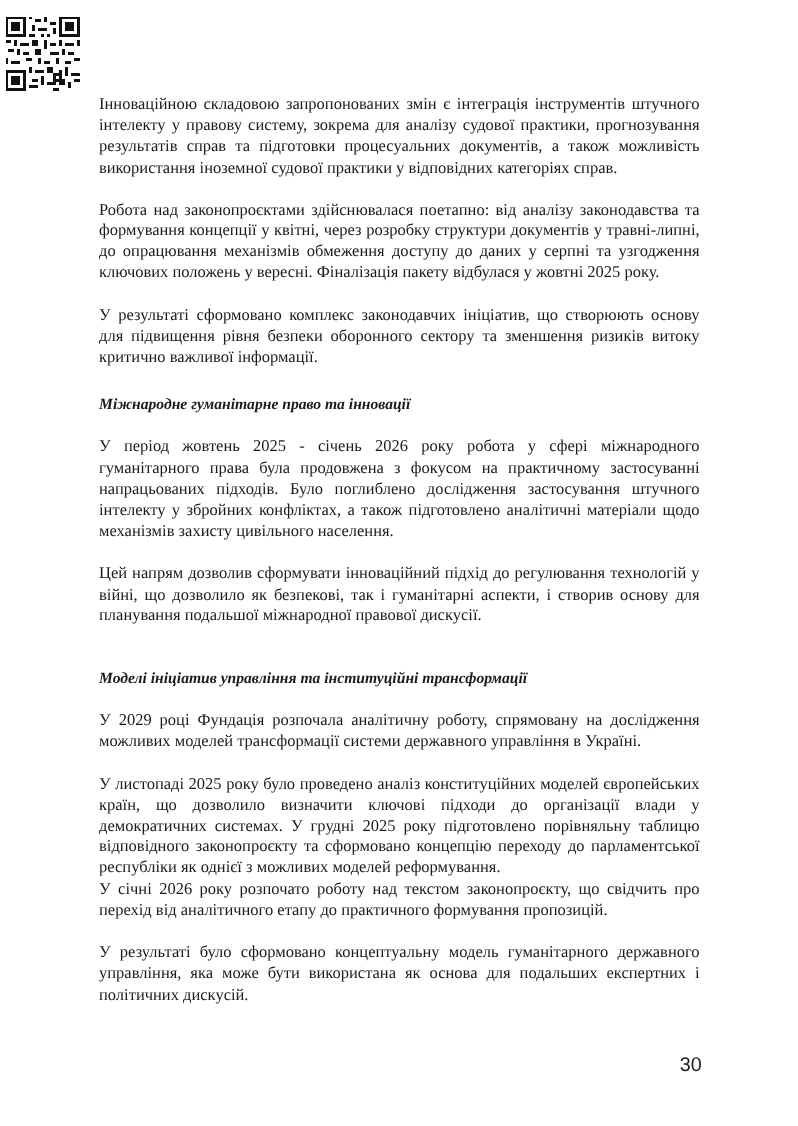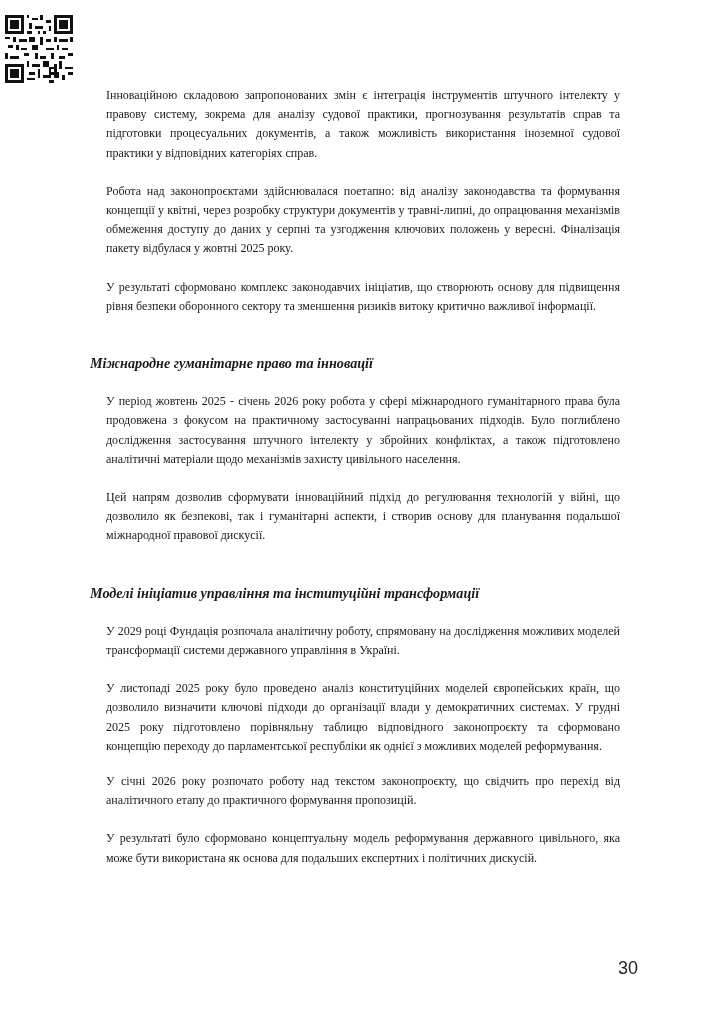--- a/index.html
+++ b/index.html
@@ -1,19 +1,19 @@
 <!DOCTYPE html>
 <html><head>
 <meta charset="utf-8">
 <style>
   html, body { margin: 0; padding: 0; background: #ffffff; }
   body { width: 725px; height: 1024px; position: relative; overflow: hidden; color: #1a1a1a; font-family: "Liberation Serif", serif; }
   .qr { position: absolute; left: 5px; top: 14px; width: 68px; height: 70px; }
   .page { position: absolute; left: 90px; top: 86px; width: 546px; }
-  .para { font-size: 12px; line-height: 19.2px; text-align: justify; margin: 16px; }
+  .para { font-size: 15px; line-height: 19.2px; text-align: justify; margin: 0; }
   .heading { font-size: 14.2px; line-height: 19.2px; font-weight: bold; font-style: italic; margin: 0; }
   .page-num { position: absolute; left: 618px; top: 958px; font-family: "Liberation Sans", sans-serif; font-size: 18px; color: #222; }
 </style>
 </head>
 <body>
 
 <svg class="qr" viewBox="0 0 25 25" shape-rendering="crispEdges">
   <rect width="25" height="25" fill="#fff"></rect>
   <g fill="#111">
     <rect x="0" y="0" width="7" height="7"></rect>
@@ -76,24 +76,24 @@
     <rect x="16" y="19" width="3" height="3" fill="#111"></rect>
       <rect x="17" y="20" width="1" height="1" fill="#fff"></rect>
   </g>
 </svg>
 
 <div class="page">
   <p class="para" style="margin-top:0">Інноваційною складовою запропонованих змін є інтеграція інструментів штучного інтелекту у правову систему, зокрема для аналізу судової практики, прогнозування результатів справ та підготовки процесуальних документів, а також можливість використання іноземної судової практики у відповідних категоріях справ.</p>
   <p class="para" style="margin-top:19px">Робота над законопроєктами здійснювалася поетапно: від аналізу законодавства та формування концепції у квітні, через розробку структури документів у травні-липні, до опрацювання механізмів обмеження доступу до даних у серпні та узгодження ключових положень у вересні. Фіналізація пакету відбулася у жовтні 2025 року.</p>
   <p class="para" style="margin-top:19px">У результаті сформовано комплекс законодавчих ініціатив, що створюють основу для підвищення рівня безпеки оборонного сектору та зменшення ризиків витоку критично важливої інформації.</p>
 
-  <p class="heading" style="margin-top:38px">Міжнародне гуманітарне право та інновації</p>
+  <p class="heading" style="margin-top:24px">Міжнародне гуманітарне право та інновації</p>
   <p class="para" style="margin-top:19px">У період жовтень 2025 - січень 2026 року робота у сфері міжнародного гуманітарного права була продовжена з фокусом на практичному застосуванні напрацьованих підходів. Було поглиблено дослідження застосування штучного інтелекту у збройних конфліктах, а також підготовлено аналітичні матеріали щодо механізмів захисту цивільного населення.</p>
   <p class="para" style="margin-top:19px">Цей напрям дозволив сформувати інноваційний підхід до регулювання технологій у війні, що дозволило як безпекові, так і гуманітарні аспекти, і створив основу для планування подальшої міжнародної правової дискусії.</p>
 
   <p class="heading" style="margin-top:38px">Моделі ініціатив управління та інституційні трансформації</p>
   <p class="para" style="margin-top:19px">У 2029 році Фундація розпочала аналітичну роботу, спрямовану на дослідження можливих моделей трансформації системи державного управління в Україні.</p>
   <p class="para" style="margin-top:19px">У листопаді 2025 року було проведено аналіз конституційних моделей європейських країн, що дозволило визначити ключові підходи до організації влади у демократичних системах. У грудні 2025 року підготовлено порівняльну таблицю відповідного законопроєкту та сформовано концепцію переходу до парламентської республіки як однієї з можливих моделей реформування.</p>
   <p class="para" style="margin-top:0">У січні 2026 року розпочато роботу над текстом законопроєкту, що свідчить про перехід від аналітичного етапу до практичного формування пропозицій.</p>
-  <p class="para" style="margin-top:19px">У результаті було сформовано концептуальну модель реформування державного цивільного, яка може бути використана як основа для подальших експертних і політичних дискусій.</p>
+  <p class="para" style="margin-top:19px">У результаті було сформовано концептуальну модель гуманітарного державного управління, яка може бути використана як основа для подальших експертних і політичних дискусій.</p>
 </div>
 
 <div class="page-num">30</div>
 
 </body></html>

